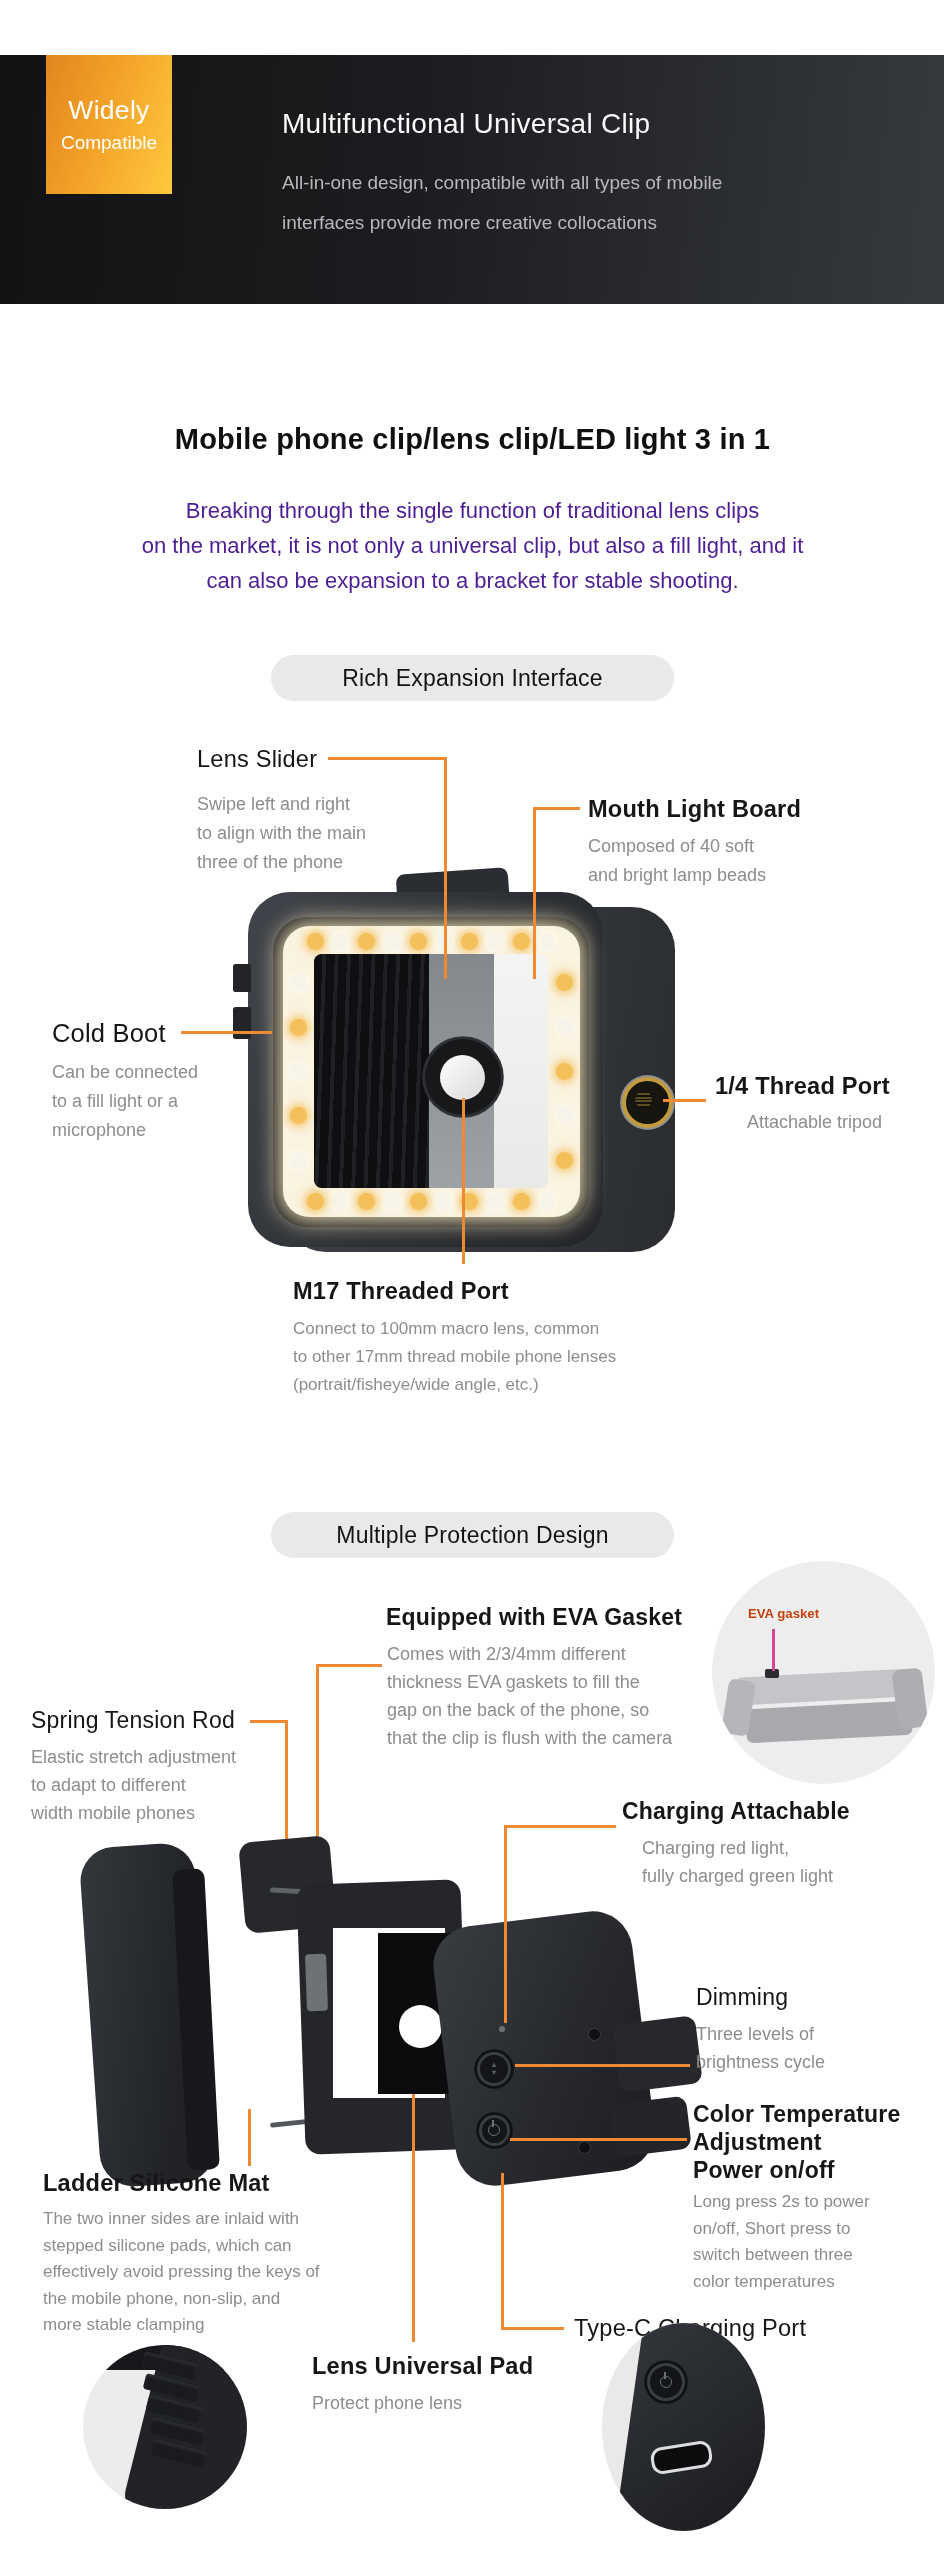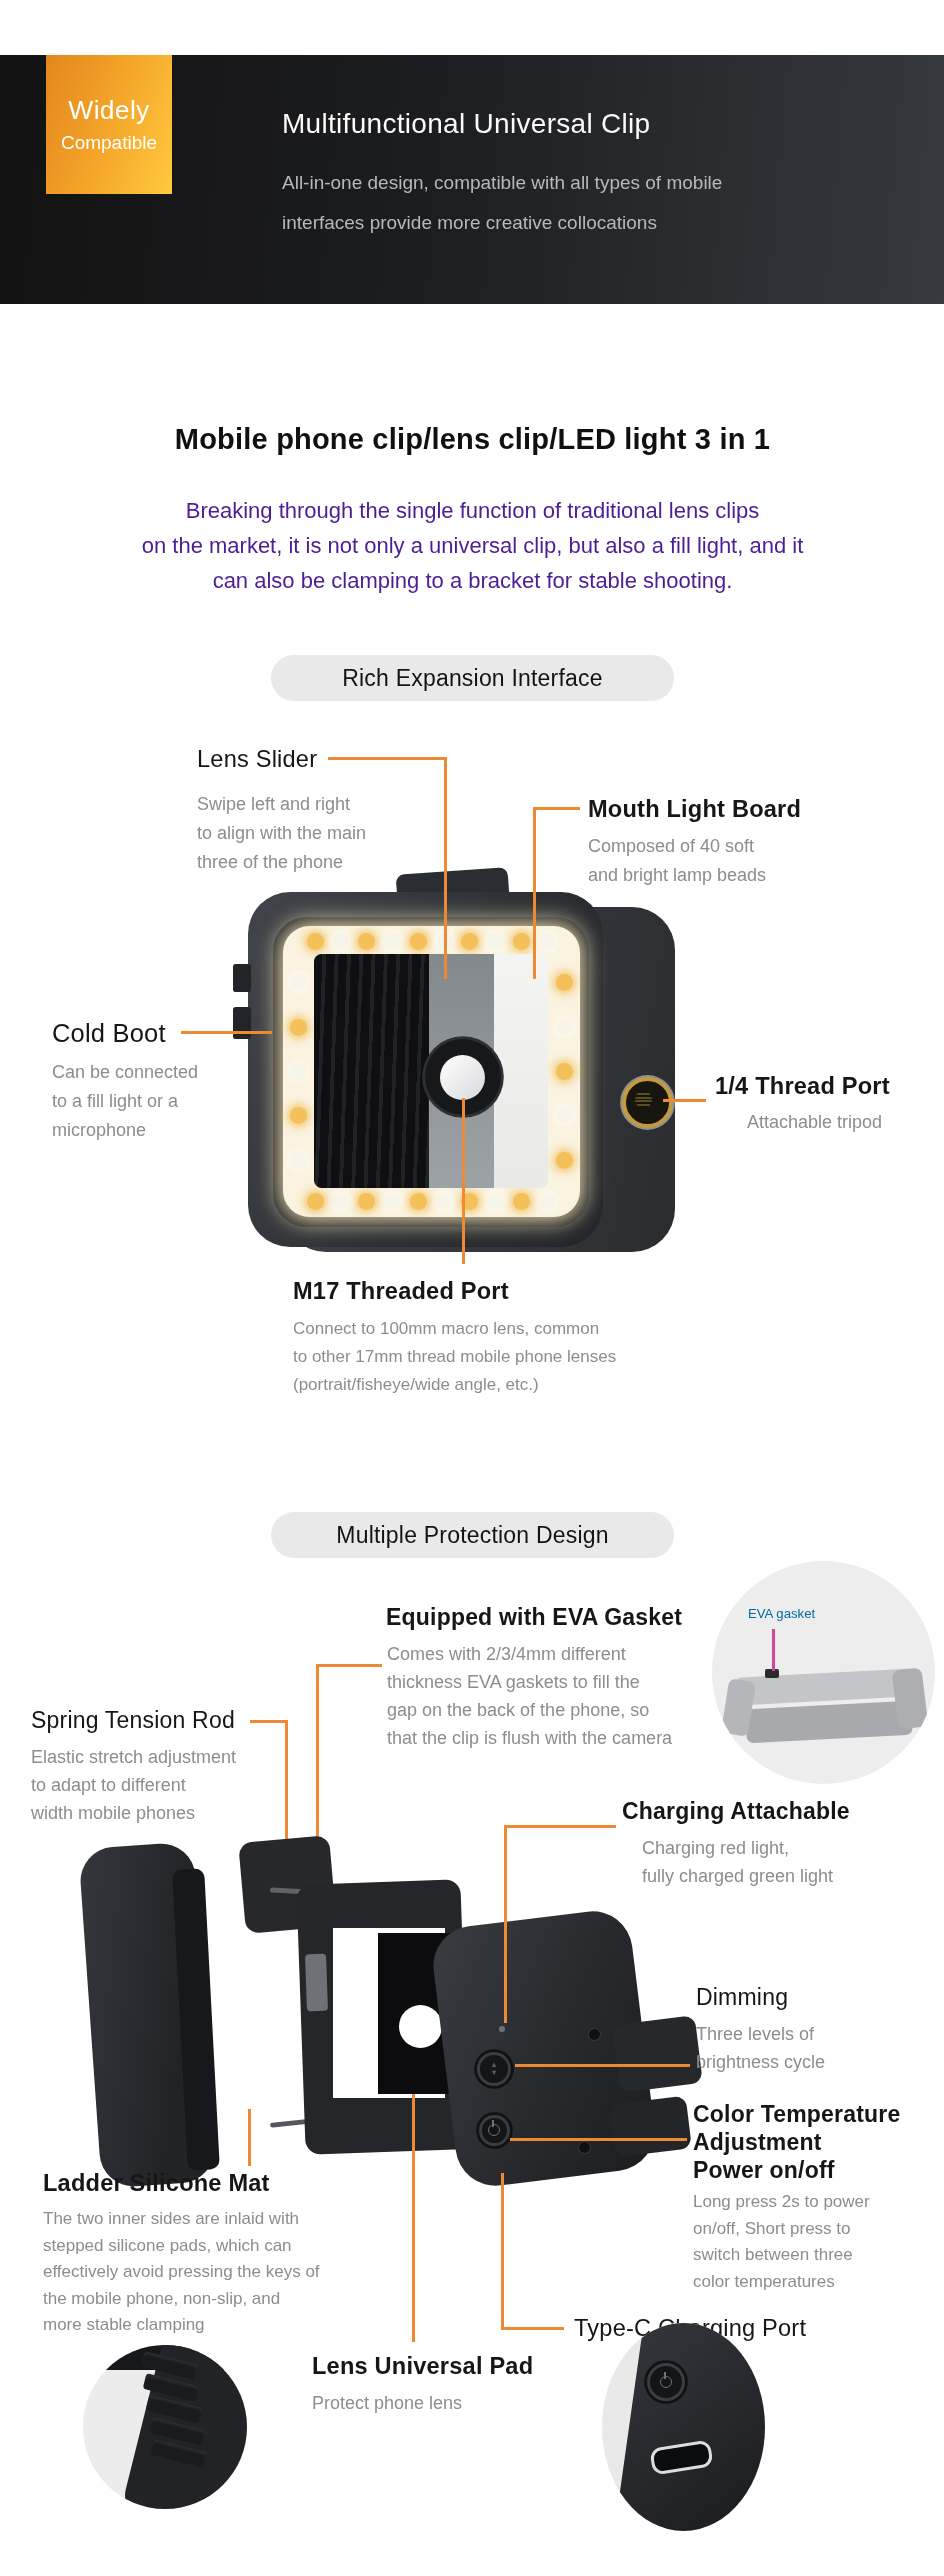--- a/index.html
+++ b/index.html
@@ -42,21 +42,21 @@
   .d1-lens-i{left:440px;top:1055px;width:45px;height:45px;border-radius:50%;background:linear-gradient(135deg,#ffffff,#d8d9db);}
   .d1-shoe1{left:233px;top:964px;width:18px;height:28px;background:#222427;border-radius:2.8px;}
   .d1-shoe2{left:233px;top:1007px;width:18px;height:32px;background:#222427;border-radius:2.8px;}
   .d1-port-o{left:622px;top:1077px;width:43px;height:43px;border-radius:50%;background:#17150f;border:4.7px solid #c29b3f;box-shadow:0 0 0 1.9px #8e9092;}
   .d1-port-i{left:635px;top:1091px;width:17px;height:17px;border-radius:50%;background:repeating-linear-gradient(0deg,#141208 0 1.9px,#5c4d1e 1.9px 3.8px);}
   .led{position:absolute;width:17px;height:17px;border-radius:50%;}
   .led.warm{background:#f4c05a;box-shadow:0 0 8.5px 2.8px rgba(243,190,88,.85);}
   .led.cool{background:#f7f4ea;box-shadow:0 0 7.6px 1.9px rgba(255,252,242,.8);}
   
   .eva-circ{left:712px;top:1561px;width:223px;height:223px;border-radius:50%;background:#ededee;overflow:hidden;}
-  .eva-lbl{left:36px;top:45px;font-size:13.2px;color:#0369a1;font-weight:400;}
+  .eva-lbl{left:36px;top:45px;font-size:13.2px;color:#c2410c;font-weight:700;}
   .eva-pt{left:60px;top:68px;width:2.8px;height:42px;background:#d8439b;}
   .eva-b1{left:24.6px;top:112px;width:176px;height:28px;background:#c3c5c8;border-radius:4.7px;transform:rotate(-3deg);}
   .eva-b2{left:34px;top:144px;width:166px;height:34px;background:#a7a9ad;border-radius:6.6px;transform:rotate(-3deg);}
   .eva-hl{left:13.2px;top:119px;width:26.5px;height:55px;background:#b4b6b9;border-radius:6.6px;transform:rotate(9deg);}
   .eva-hr{left:183px;top:108px;width:30px;height:59px;background:#acaeb2;border-radius:7.6px;transform:rotate(-7deg);}
   .eva-g{left:53px;top:108px;width:14px;height:9.4px;background:#2a2b2d;border-radius:1.9px;}
   
   .d2-arm{left:90px;top:1845px;width:115px;height:340px;border-radius:34px;background:linear-gradient(100deg,#34373c,#212327 70%);transform:rotate(-4deg);}
   .d2-armpad{left:180px;top:1869px;width:32px;height:301px;border-radius:9.4px;background:#17181b;transform:rotate(-3deg);}
   .d2-head{left:242px;top:1839px;width:91px;height:91px;border-radius:13.2px;background:#26282c;transform:rotate(-5deg);}
@@ -99,21 +99,21 @@
 <div class="abs hdr-title nw">Multifunctional Universal Clip</div>
 <div class="abs hdr-desc">
   <div class="nw">All-in-one design, compatible with all types of mobile</div>
   <div class="nw">interfaces provide more creative collocations</div>
 </div>
 
 <div class="abs sec-title">Mobile phone clip/lens clip/LED light 3 in 1</div>
 <div class="abs sec-sub">
   <div>Breaking through the single function of traditional lens clips</div>
   <div>on the market, it is not only a universal clip, but also a fill light, and it</div>
-  <div>can also be clamping to a bracket for stable shooting.</div>
+  <div>can also be expansion to a bracket for stable shooting.</div>
 </div>
 <div class="abs pill pill1">Rich Expansion Interface</div>
 
 <div class="abs d1-back"></div>
 <div class="abs d1-toptab"></div>
 <div class="abs d1-front"></div>
 <div class="abs d1-bezel"></div>
 <div class="abs d1-glow" id="led-strip">
     <span class="led warm" style="left: 23.6px; top: 6.6px;"></span>
     <span class="led cool" style="left: 49px; top: 6.6px;"></span>

